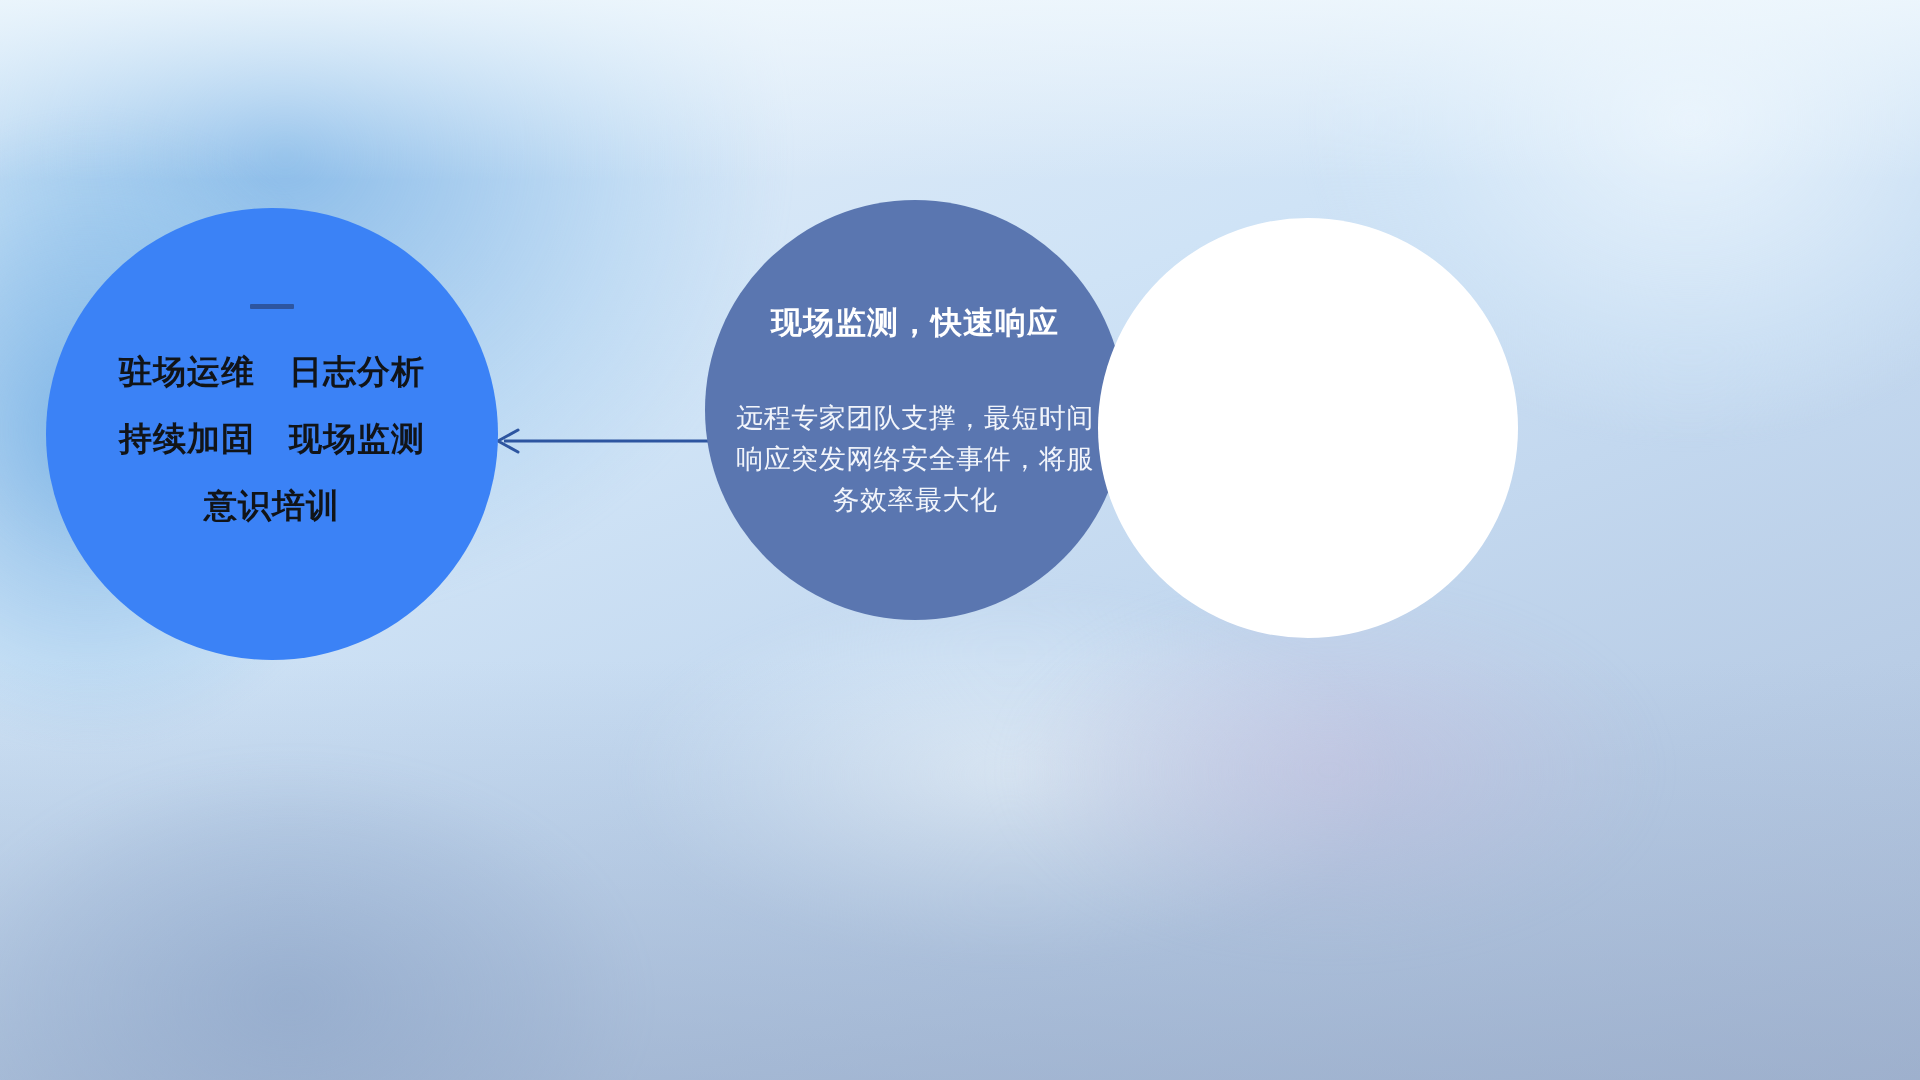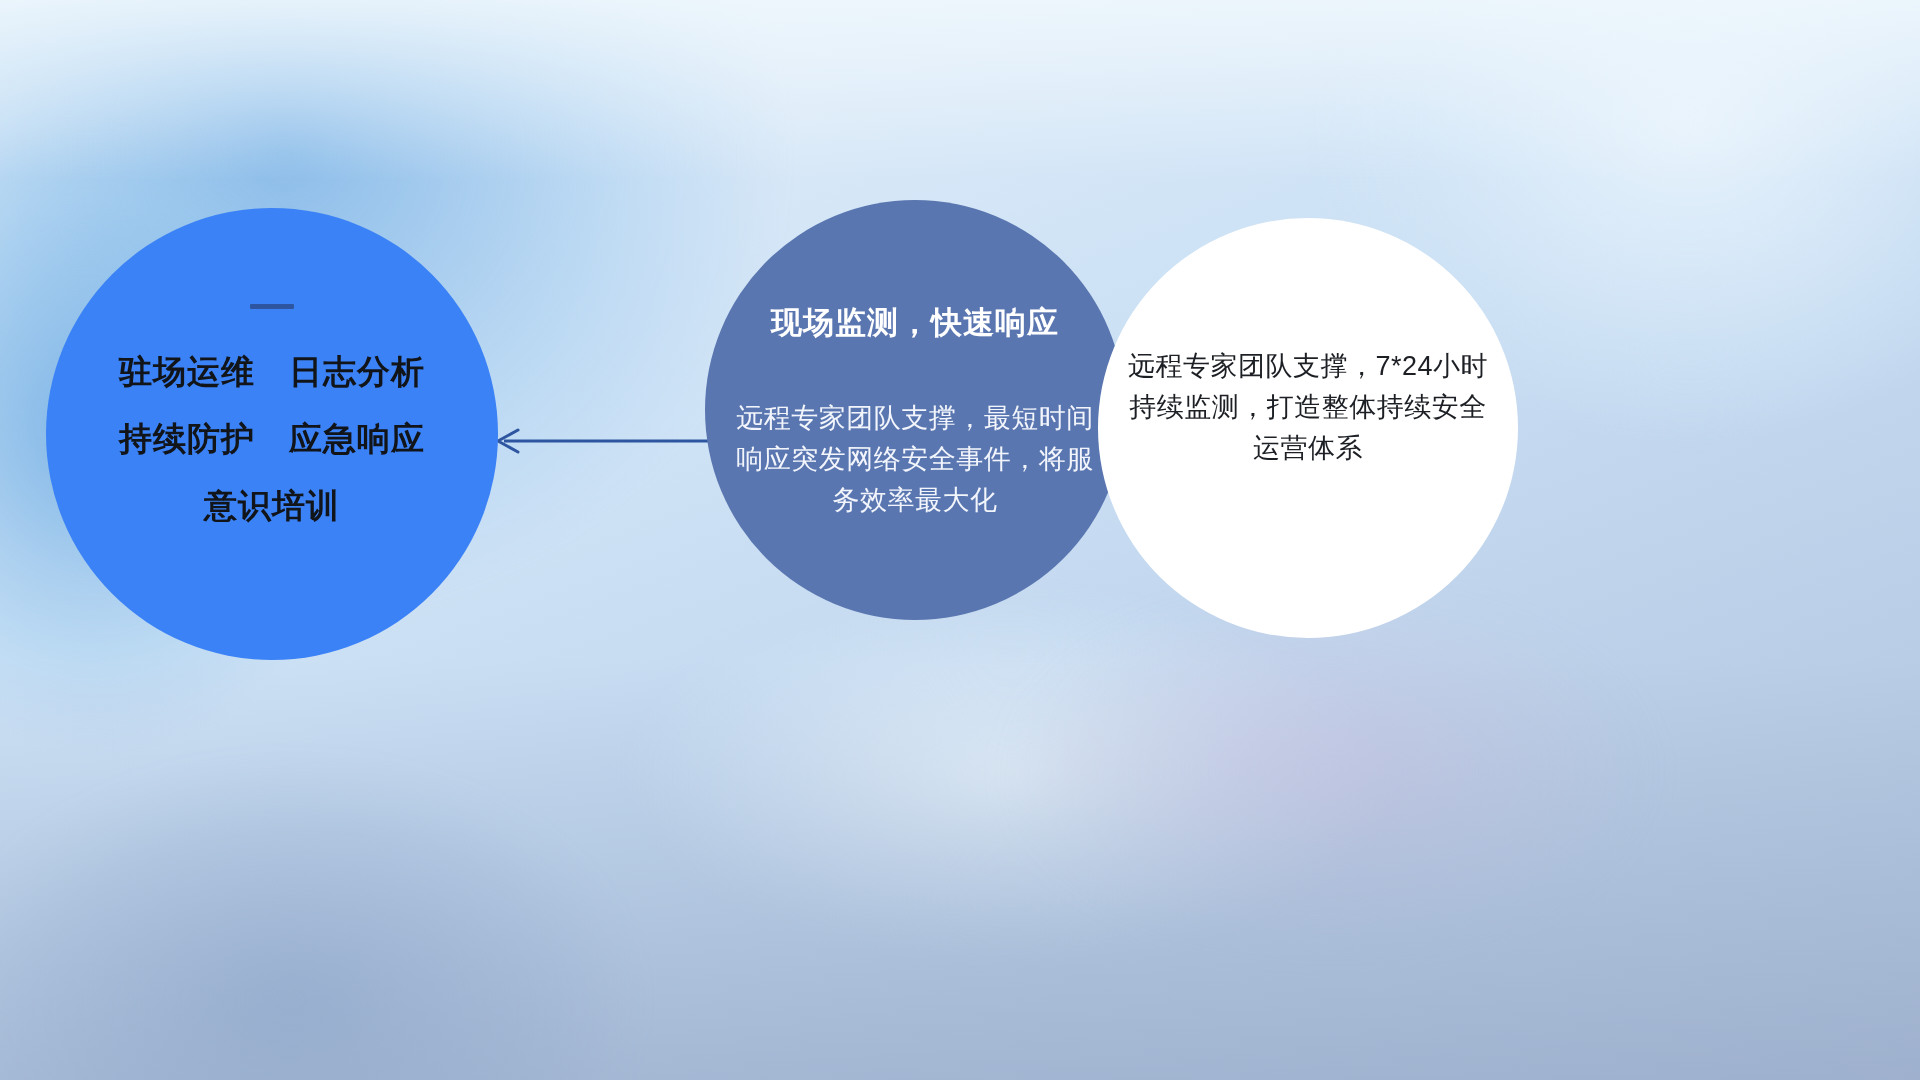--- a/index.html
+++ b/index.html
@@ -249,31 +249,30 @@
     <g>
       <line x1="258" y1="41" x2="24" y2="41" stroke="#2d55a0" stroke-width="3"></line>
       <polyline points="38,30 18,41 38,52" fill="none" stroke="#2d55a0" stroke-width="3" stroke-linecap="round" stroke-linejoin="round"></polyline>
     </g>
   </svg>
 
   <div class="circle circle-left">
     <div class="left-inner">
       <div class="accent-dash"></div>
       <div class="left-line">驻场运维　日志分析</div>
-      <div class="left-line">持续防护　应急响应</div>
+      <div class="left-line">持续加固　现场监测</div>
       <div class="left-line">意识培训</div>
     </div>
   </div>
 
   <div class="circle circle-mid">
     <div class="mid-inner">
       <div class="mid-title">现场监测，快速响应</div>
       <div class="mid-body">远程专家团队支撑，最短时间响应突发网络安全事件，将服务效率最大化</div>
     </div>
   </div>
 
   <div class="circle circle-right">
     <div class="right-inner">
-      <div class="right-body">远程专家团队支撑，7*24小时持续监测，打造整体持续安全运营体系</div>
     </div>
   </div>
 
 </div>
 
 </body></html>

